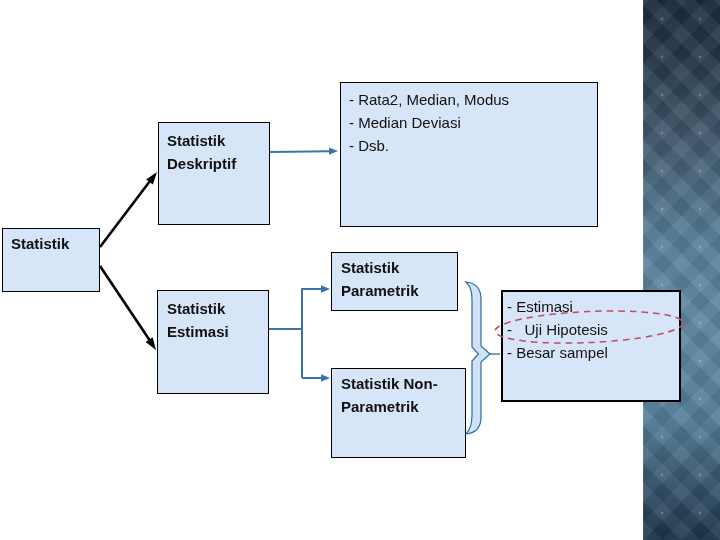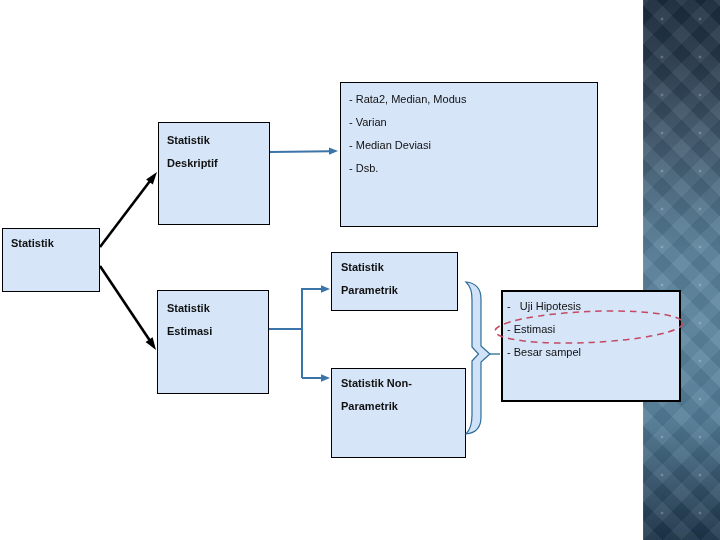--- a/index.html
+++ b/index.html
@@ -16,21 +16,21 @@
       radial-gradient(circle, rgba(255,255,255,0.22) 0.8px, rgba(255,255,255,0) 1.8px),
       repeating-linear-gradient(45deg, rgba(255,255,255,0.055) 0 13.5px, rgba(0,0,0,0.05) 13.5px 27px),
       repeating-linear-gradient(-45deg, rgba(255,255,255,0.045) 0 13.5px, rgba(0,0,0,0.04) 13.5px 27px),
       linear-gradient(180deg,#1b2c3d 0%,#26384a 11%,#41596d 26%,#57809a 46%,#5d87a1 61%,#527d97 78%,#35536b 90%,#1c3449 100%);
     background-size:38px 38px, auto, auto, auto;
     box-shadow:inset 1px 0 0 rgba(255,255,255,0.08);
   }
   .node{
     position:absolute;z-index:2;box-sizing:border-box;
     background:#d6e5f8;border:1.3px solid #000000;
-    font-size:11px;line-height:23px;letter-spacing:0;
+    font-size:15px;line-height:23px;letter-spacing:0;
   }
   .node .ln{display:block;font-weight:bold;}
   #box-root        {left:2px;  top:228px;width:98px; height:64px; padding:3px 0 0 8px;}
   #box-deskriptif  {left:158px;top:122px;width:112px;height:103px;padding:6px 0 0 8px;}
   #box-inferens    {left:157px;top:290px;width:112px;height:104px;padding:6px 0 0 9px;}
   #box-parametrik  {left:331px;top:252px;width:127px;height:59px; padding:3px 0 0 9px;}
   #box-nonparam    {left:331px;top:368px;width:135px;height:90px; padding:3px 12px 0 9px;}
   #box-rata        {left:340px;top:82px; width:258px;height:145px;padding:5px 0 0 8px;}
   #box-estimasi    {left:501px;top:290px;width:180px;height:112px;border-width:2px;padding:3px 0 0 4px;}
   .detail-list{margin:0;padding:0;list-style:none;}
@@ -64,30 +64,29 @@
   </div>
 
   <div class="node" id="box-nonparam">
     <span class="ln">Statistik Non-</span>
     <span class="ln">Parametrik</span>
   </div>
 
   <div class="node" id="box-rata">
     <ul class="detail-list">
       <li>- Rata2, Median, Modus</li>
-      <li>- Varian</li>
       <li>- Median Deviasi</li>
       <li>- Dsb.</li>
     </ul>
   </div>
 
   <div class="node" id="box-estimasi">
     <ul class="detail-list">
+      <li>- Estimasi</li>
       <li>-   Uji Hipotesis</li>
-      <li>- Estimasi</li>
       <li>- Besar sampel</li>
     </ul>
   </div>
 
   <svg class="overlay" viewBox="0 0 720 540" xmlns="http://www.w3.org/2000/svg">
 
     <g>
       <line x1="100" y1="247" x2="150" y2="181" stroke-width="2.6" stroke="#000000"></line>
       <polygon points="157,172 152.8,184.5 146.1,179.4" fill="#000000"></polygon>
     </g>

